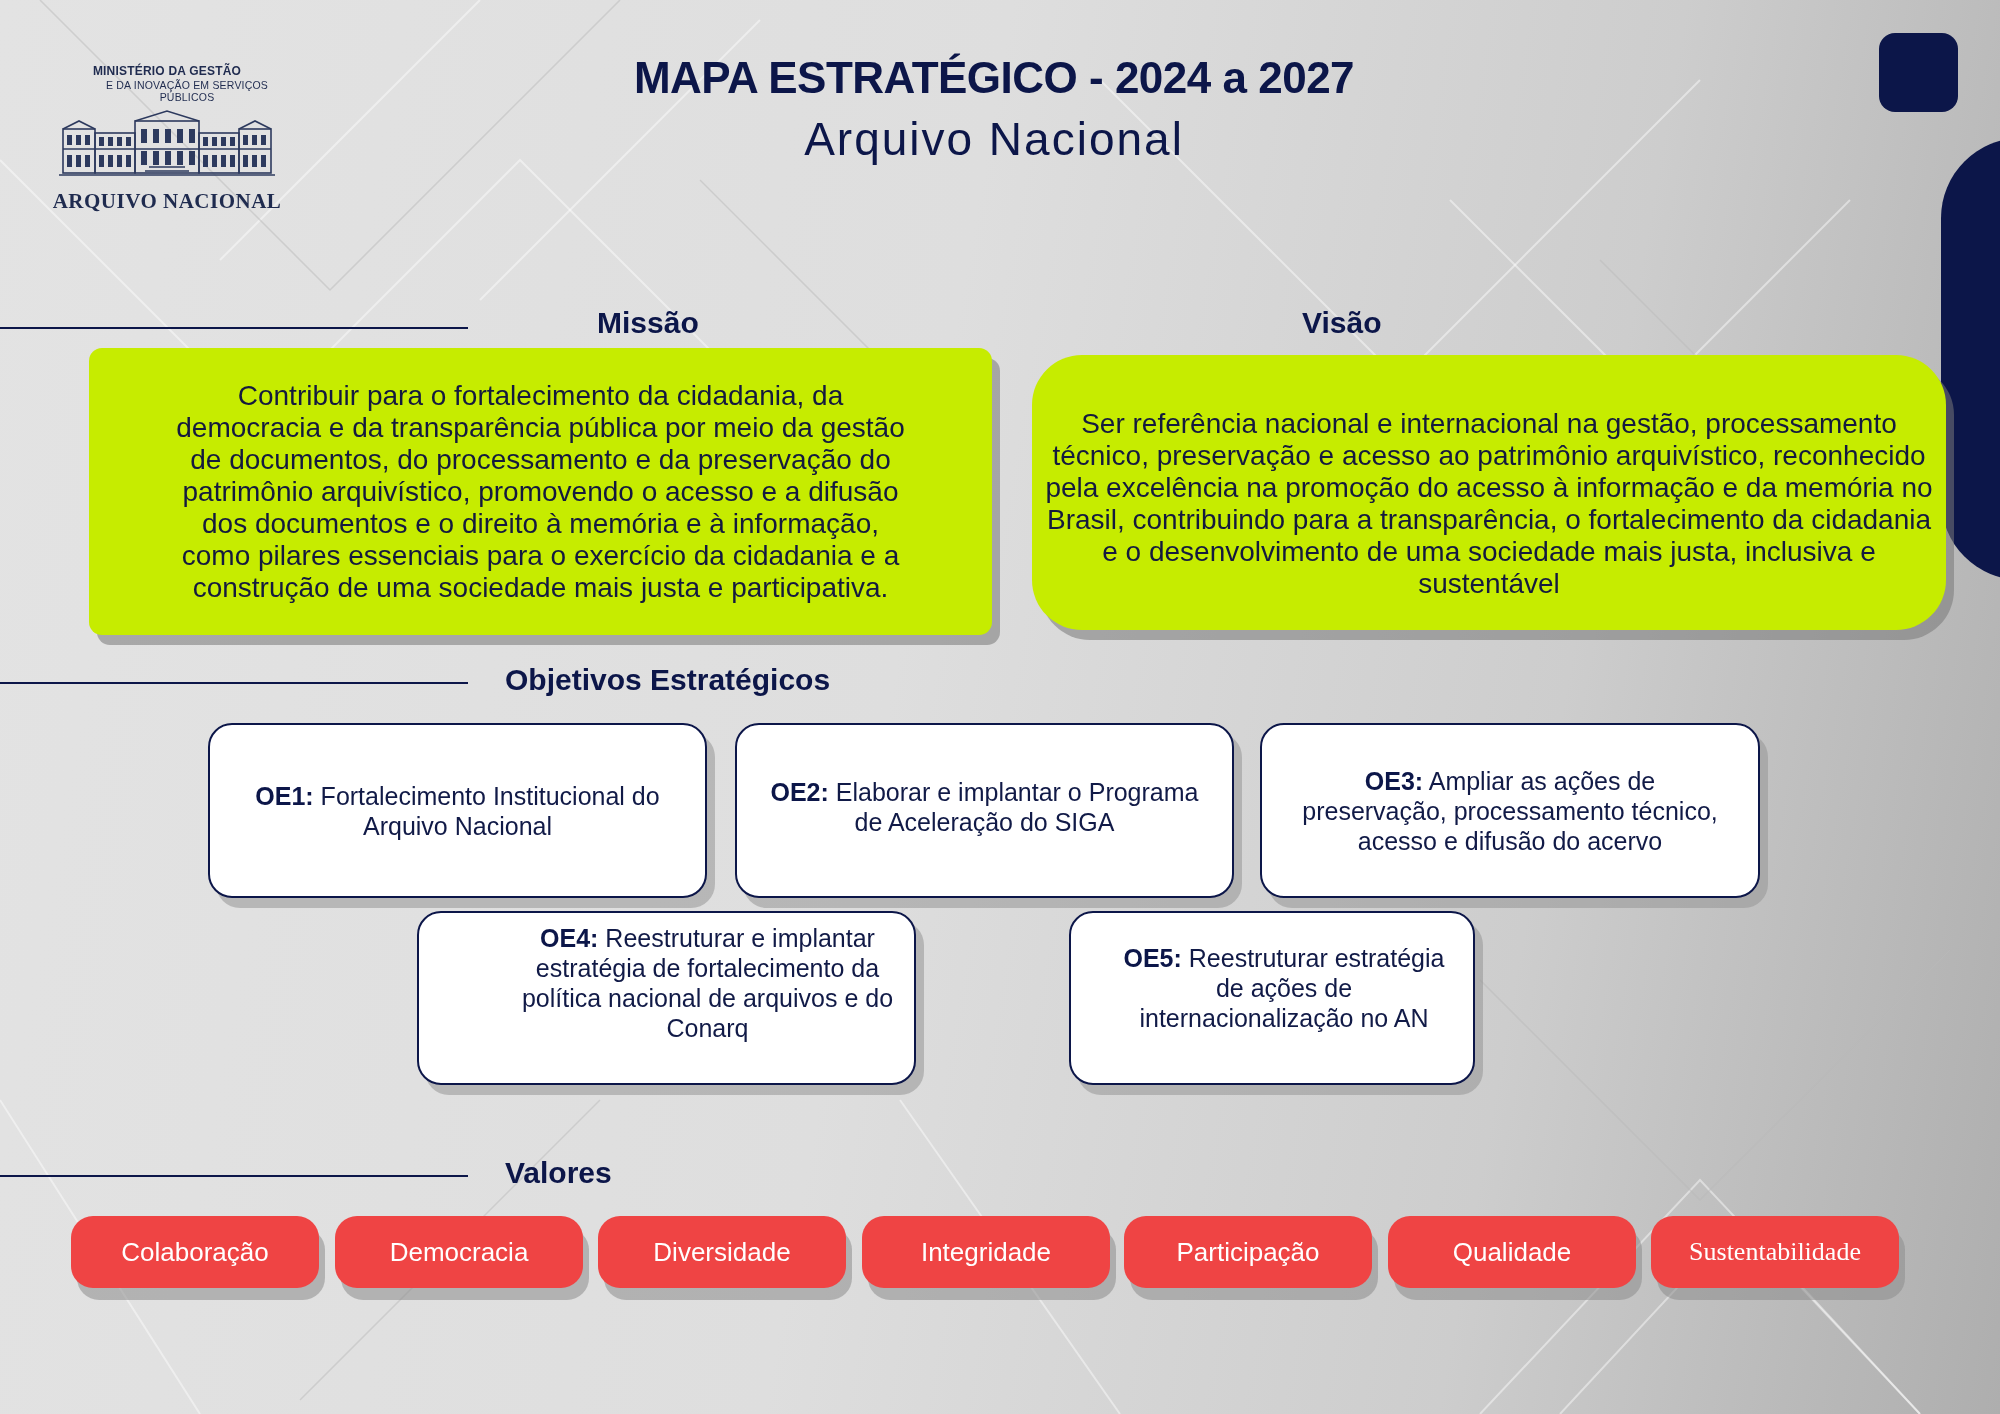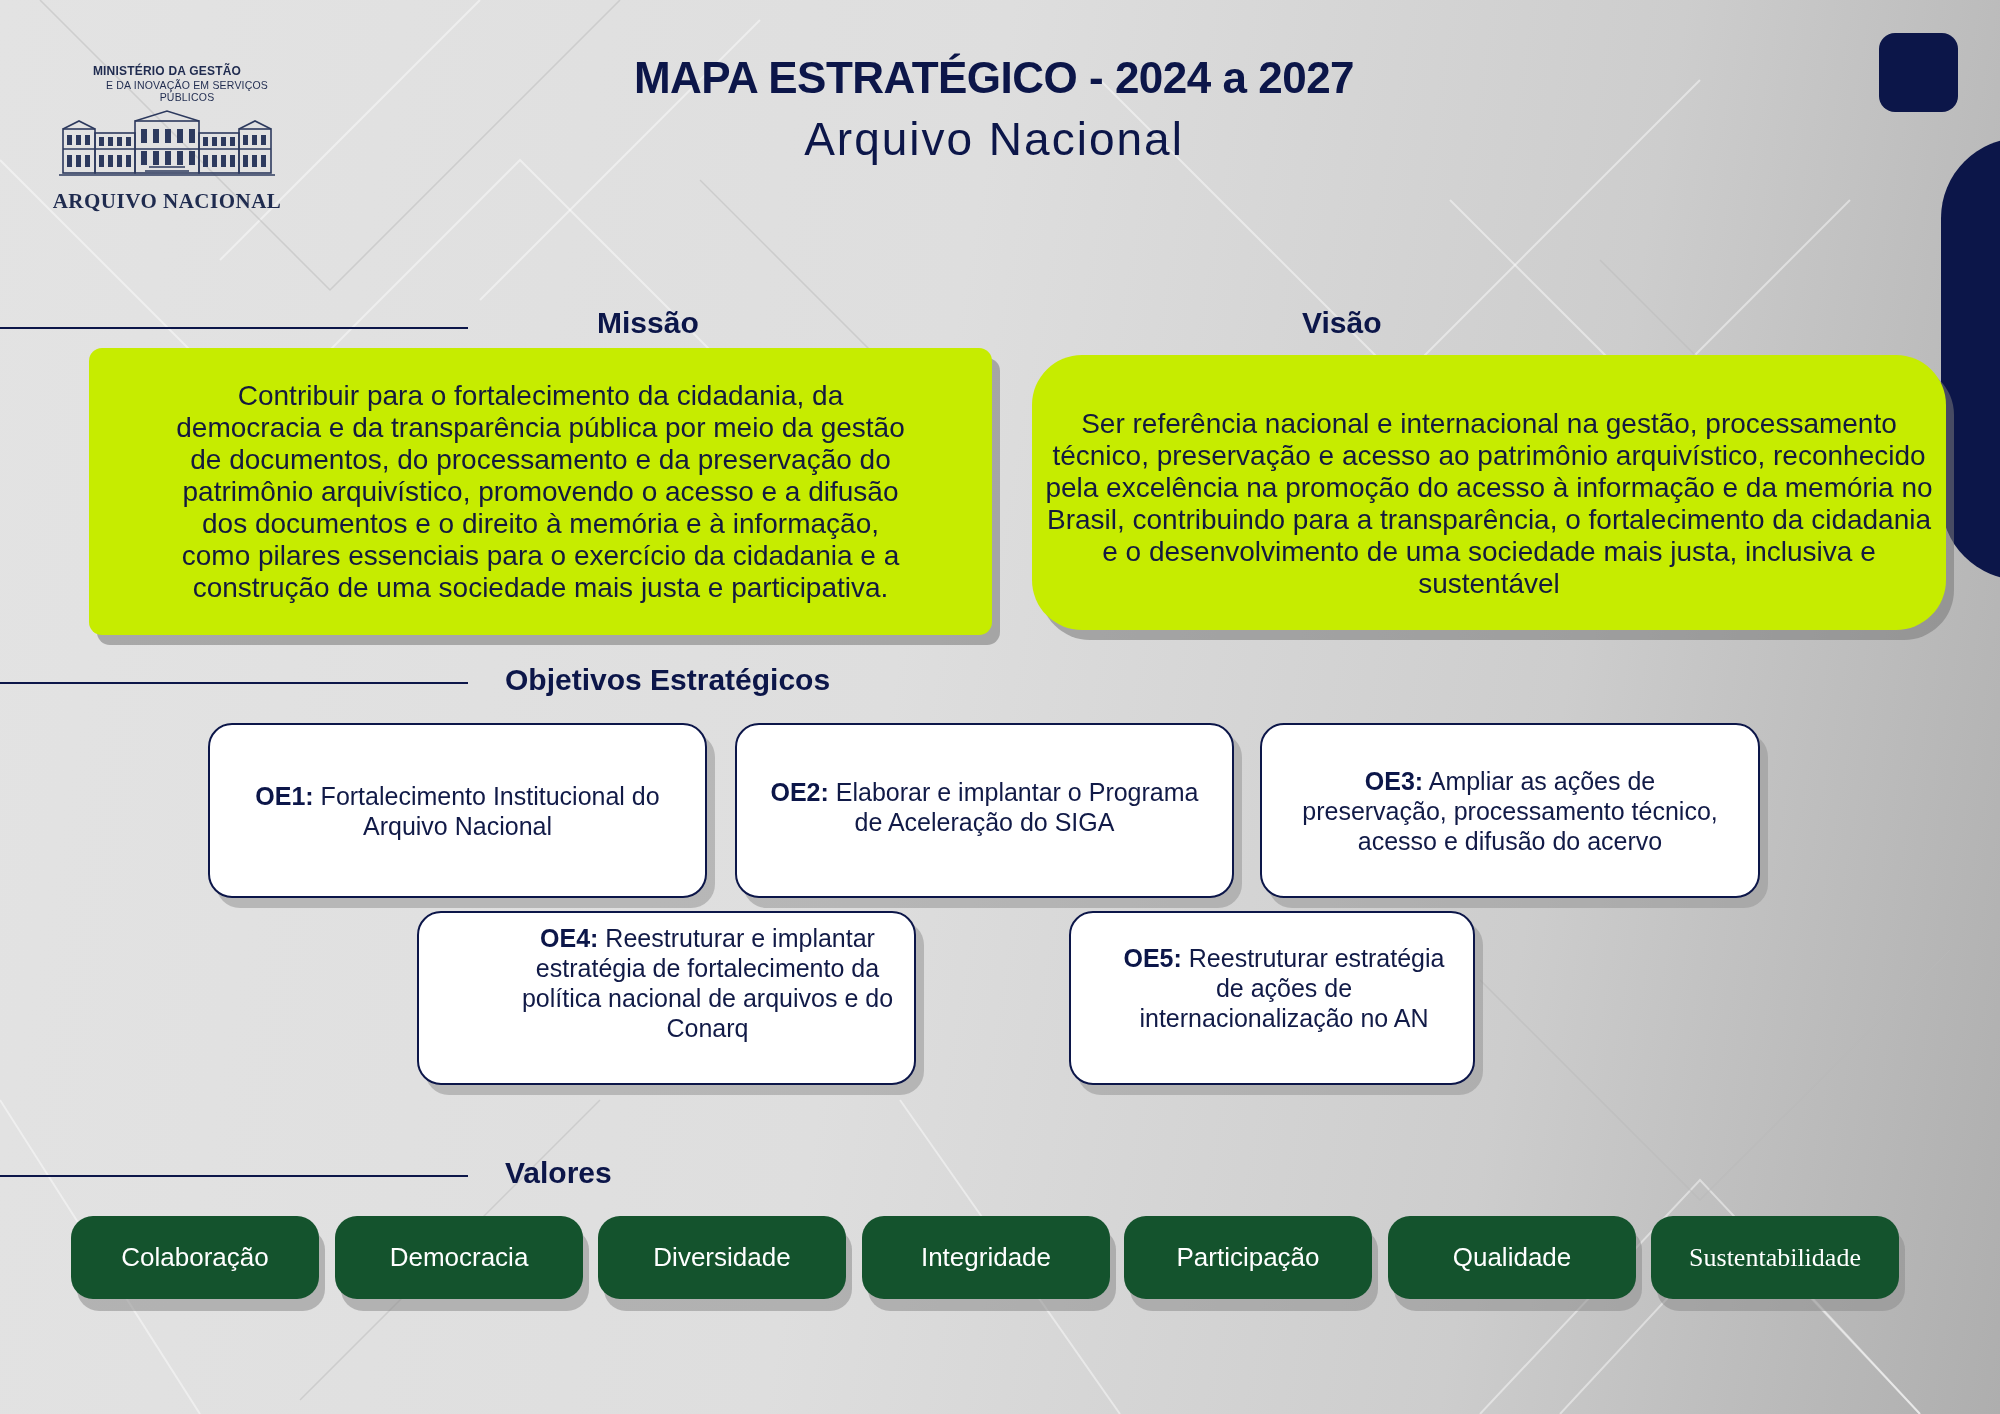--- a/index.html
+++ b/index.html
@@ -42,21 +42,21 @@
   .oe-card {
     background:#fff; border:2px solid #0c1649; border-radius:24px;
     box-shadow: 8px 10px 0 rgba(150,150,150,0.55);
     box-sizing:border-box; display:flex; align-items:center; justify-content:center;
     text-align:center; font-size:25px; line-height:30px; color:#111a47; padding:16px 20px;
   }
   .oe-card b { font-weight:bold; color:#0c1649; }
 
   
   .value-chip {
-    width:248px; height:83px; top:1216px; background:#14532d; border-radius:22px;
+    width:248px; height:72px; top:1216px; background:#ef4444; border-radius:22px;
     color:#fff; font-size:26px; display:flex; align-items:center; justify-content:center;
     box-shadow: 6px 12px 0 rgba(140,140,140,0.55);
   }
 </style>
 </head>
 <body>
 
 <svg class="bg-lines" width="2000" height="1414" viewBox="0 0 2000 1414">
   <g stroke="#ffffff" stroke-opacity="0.45" stroke-width="2" fill="none">
     <path d="M0 160 L260 420 L520 160 L780 420"></path>

